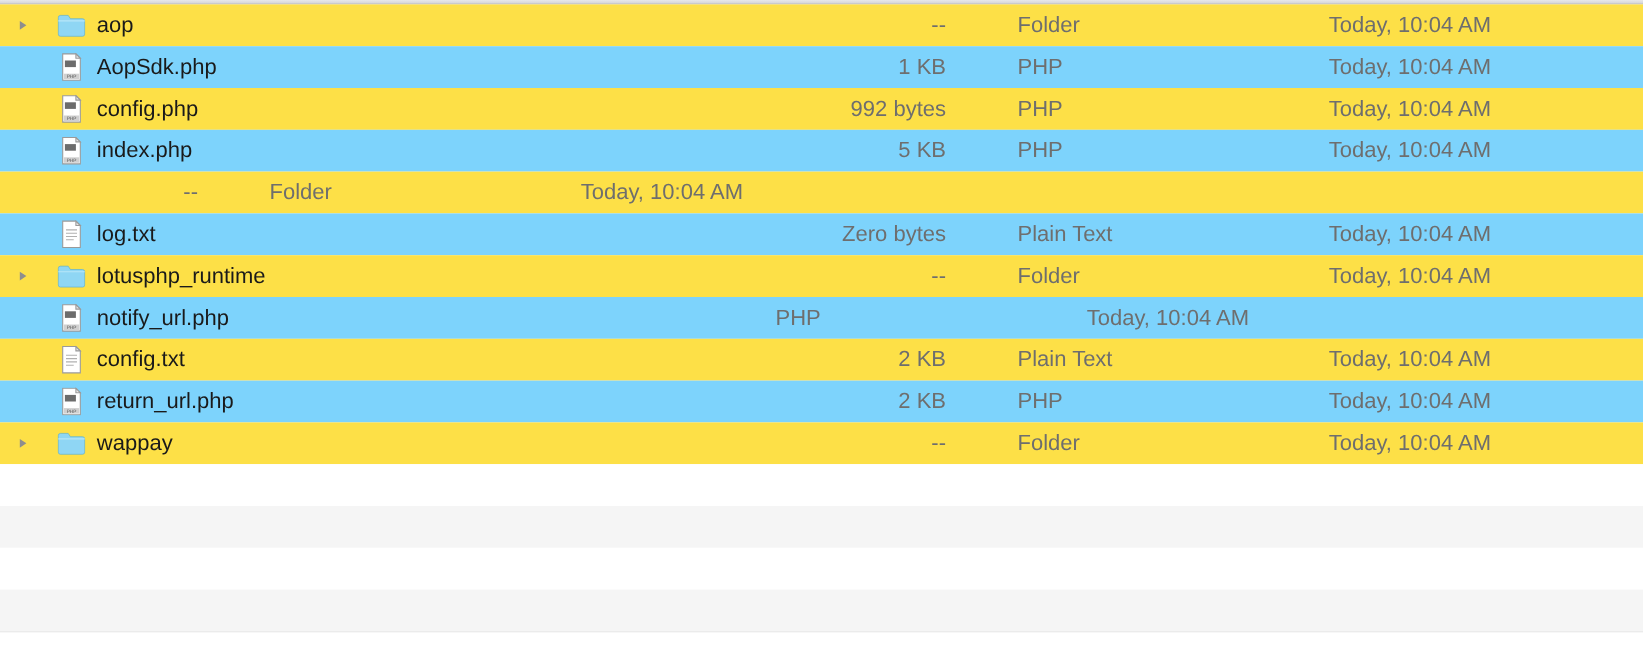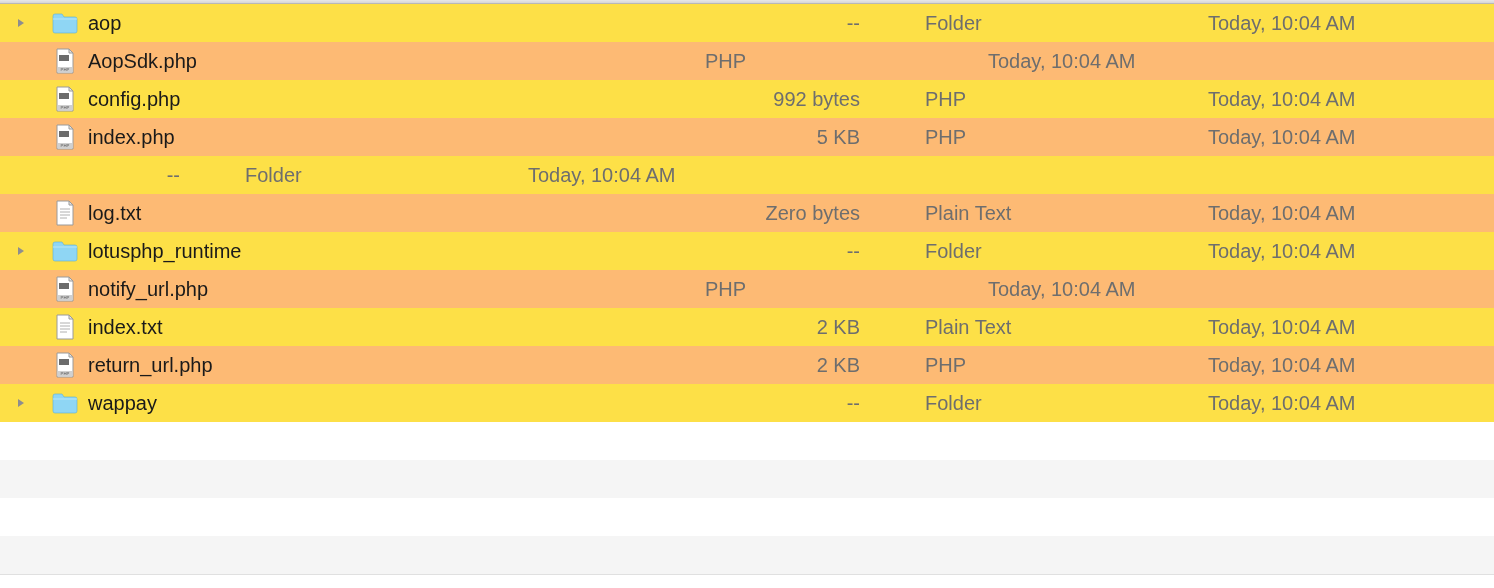--- a/index.html
+++ b/index.html
@@ -18,21 +18,21 @@
   .file-list {
     width: 100%;
   }
   .row {
     display: flex;
     align-items: center;
     height: 38px;
     padding-left: 10px;
   }
   .row.alt { background: #fde047; }
-  .row.plain { background: #fdba74; }
+  .row.plain { background: #7dd3fc; }
 
   .col-name {
     display: flex;
     align-items: center;
     flex: 0 0 680px;
     overflow: hidden;
   }
   .col-size {
     flex: 0 0 220px;
     text-align: right;
@@ -121,20 +121,21 @@
             <use href="#sym-disclosure"></use>
           </svg>
         </span>
         <span class="icon file-icon">
           <svg>
             <use href="#sym-php"></use>
           </svg>
         </span>
         <span class="name-text">AopSdk.php</span>
       </div>
+      <div class="col-size">1 KB</div>
       <div class="col-kind">PHP</div>
       <div class="col-date">Today, 10:04 AM</div>
     </div>
     <div class="row alt">
       <div class="col-name">
         <span class="disclosure blank">
           <svg width="10" height="10">
             <use href="#sym-disclosure"></use>
           </svg>
         </span>
@@ -230,21 +231,21 @@
         <span class="disclosure blank">
           <svg width="10" height="10">
             <use href="#sym-disclosure"></use>
           </svg>
         </span>
         <span class="icon file-icon">
           <svg>
             <use href="#sym-txt"></use>
           </svg>
         </span>
-        <span class="name-text">index.txt</span>
+        <span class="name-text">config.txt</span>
       </div>
       <div class="col-size">2 KB</div>
       <div class="col-kind">Plain Text</div>
       <div class="col-date">Today, 10:04 AM</div>
     </div>
     <div class="row plain">
       <div class="col-name">
         <span class="disclosure blank">
           <svg width="10" height="10">
             <use href="#sym-disclosure"></use>

